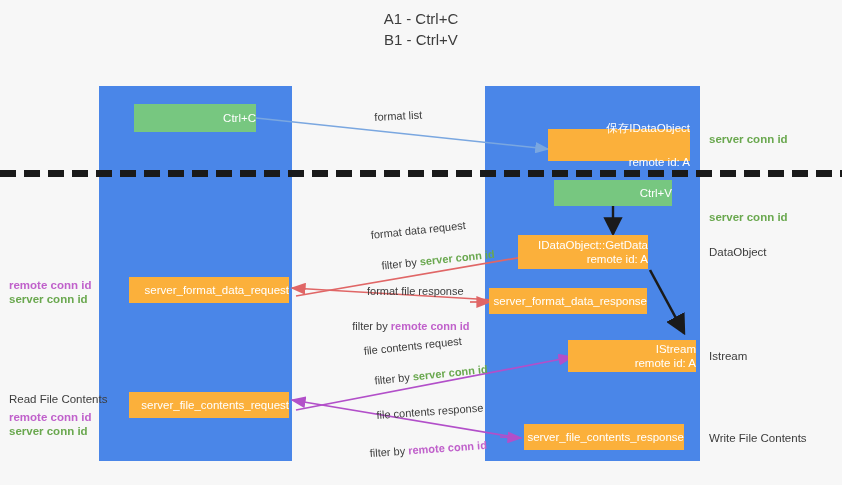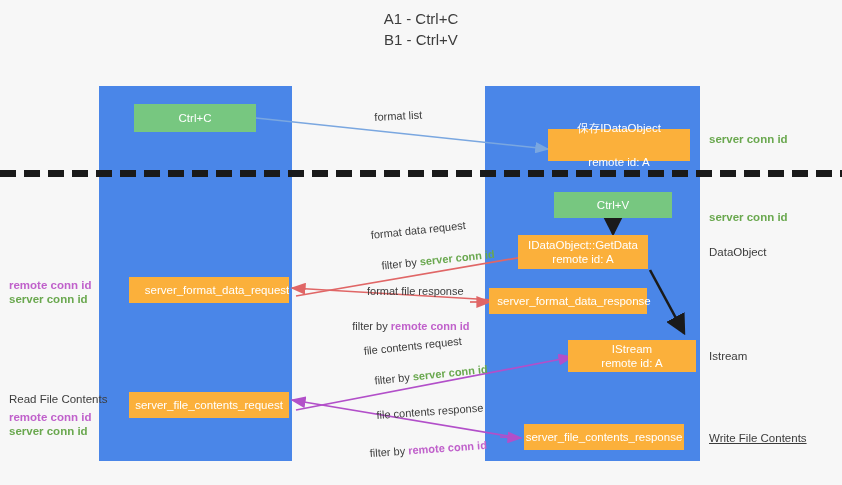--- a/index.html
+++ b/index.html
@@ -39,21 +39,21 @@
   
   .lane {
     background: #4a86e8;
   }
 
   
   .box {
     box-sizing: border-box;
     display: flex;
     flex-direction: column;
-    align-items: center;
+    align-items: flex-end;
     justify-content: center;
     color: #ffffff;
     font-size: 11.5px;
     line-height: 14px;
     text-align: center;
     white-space: pre;
   }
   .box.green { background: #77c780; }
   .box.orange { background: #fbb03b; }
   .box .l2 { font-size: 11.5px; }
@@ -150,21 +150,21 @@
 
   <div class="abs box green" style="left:134px; top:104px; width:122px; height:28px;">
     <div>Ctrl+C</div>
   </div>
 
   <div class="abs box orange" style="left:548px; top:129px; width:142px; height:32px;gap:20px;">
     <div>保存IDataObject</div>
     <div class="l2">remote id: A</div>
   </div>
 
-  <div class="abs box green" style="left:554px; top:180px; width:118px; height:26px;margin-top:12px;">
+  <div class="abs box green" style="left:554px; top:180px; width:118px; height:26px;">
     <div>Ctrl+V</div>
   </div>
 
   <div class="abs box orange" style="left:518px; top:235px; width:130px; height:34px;">
     <div>IDataObject::GetData</div>
     <div class="l2">remote id: A</div>
   </div>
 
   <div class="abs box orange" style="left:129px; top:277px; width:160px; height:26px;padding-left:16px;">
     <div>server_format_data_request</div>
@@ -210,21 +210,21 @@
   </div>
 
   <div class="abs side-label green-txt" style="left:709px; top:132px;">server conn id</div>
 
   <div class="abs side-label green-txt" style="left:709px; top:210px;">server conn id</div>
 
   <div class="abs side-label plain-txt" style="left:709px; top:245px;">DataObject</div>
 
   <div class="abs side-label plain-txt" style="left:709px; top:349px;">Istream</div>
 
-  <div class="abs side-label plain-txt" style="left:709px; top:431px;text-decoration:underline;">Write File Contents</div>
+  <div class="abs side-label plain-txt" style="left:709px; top:431px;">Write File Contents</div>
 
   <div class="abs side-label purple-txt" style="left:9px; top:278px;">remote conn id</div>
   <div class="abs side-label green-txt" style="left:9px; top:292px;">server conn id</div>
 
   <div class="abs side-label plain-txt" style="left:9px; top:392px;">Read File Contents</div>
   <div class="abs side-label purple-txt" style="left:9px; top:410px;">remote conn id</div>
   <div class="abs side-label green-txt" style="left:9px; top:424px;">server conn id</div>
 
 </div>
 

